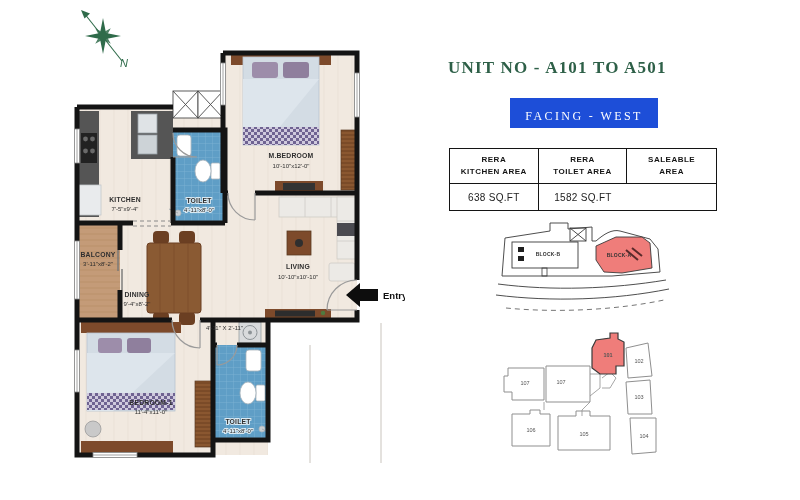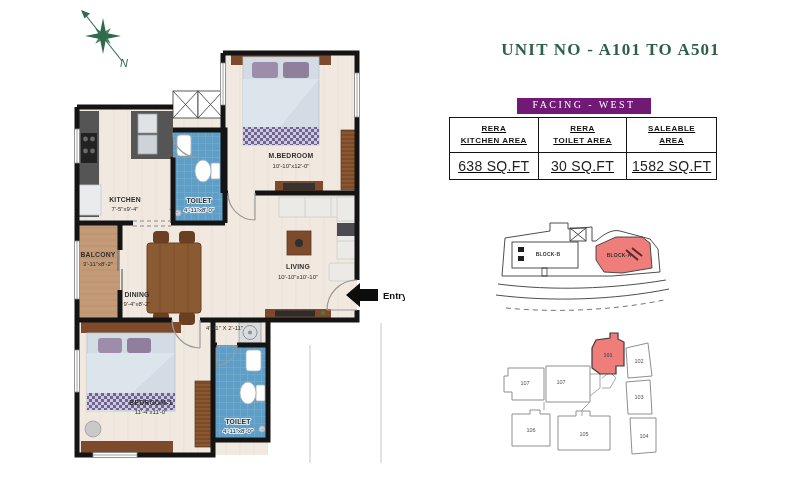--- a/index.html
+++ b/index.html
@@ -1,32 +1,32 @@
 <!DOCTYPE html>
 <html><head>
 <meta charset="utf-8">
 <style>
   html,body{margin:0;padding:0;background:#fff;}
   #canvas{position:relative;width:800px;height:500px;background:#ffffff;overflow:hidden;
           font-family:"Liberation Sans",sans-serif;}
   .abs{position:absolute;}
   
-  #unit-title{left:448px;top:40px;width:272px;text-align:right;
+  #unit-title{left:448px;top:58px;width:272px;text-align:left;
     font-family:"Liberation Serif",serif;font-weight:700;font-size:17px;
     letter-spacing:1.2px;color:#2e6048;}
   #badge-wrap{left:448px;top:98px;width:272px;display:flex;justify-content:center;}
-  #facing-badge{background:#701a75;color:#ffffff;font-family:"Liberation Serif",serif;
-    font-size:10px;letter-spacing:2.4px;padding:1px 15px 4px 15px;}
-  #area-table{left:449px;top:117px;width:266px;border:1.6px solid #141414;background:#fff;
-    display:grid;grid-template-columns:1fr 1fr 1fr;text-decoration:underline;}
+  #facing-badge{background:#1d4ed8;color:#ffffff;font-family:"Liberation Serif",serif;
+    font-size:12px;letter-spacing:2.4px;padding:11px 15px 4px 15px;}
+  #area-table{left:449px;top:148px;width:266px;border:1.6px solid #141414;background:#fff;
+    display:grid;grid-template-columns:1fr 1fr 1fr;}
   .th{border-bottom:1.3px solid #141414;height:34px;display:flex;flex-direction:column;
       justify-content:center;align-items:center;font-size:8px;font-weight:700;
       letter-spacing:.5px;color:#141414;line-height:1.55;text-align:center;}
   .td{height:26px;display:flex;justify-content:center;align-items:center;
-      font-size:14px;letter-spacing:.3px;color:#222;}
+      font-size:10px;letter-spacing:.3px;color:#222;}
   .bR{border-right:1.3px solid #141414;}
   text{font-family:"Liberation Sans",sans-serif;}
   .rname{font-size:6.8px;font-weight:700;fill:#2e2e2e;letter-spacing:.2px;}
   .rdim{font-size:6px;fill:#2e2e2e;}
   .glow{paint-order:stroke;stroke:#d9e9f2;stroke-width:2px;}
   .kpl{font-size:5.5px;fill:#555;}
   .sml{font-size:5px;font-weight:700;fill:#333;letter-spacing:.2px;}
 </style>
 </head>
 <body>
@@ -238,21 +238,20 @@
     </div>
     <div class="th bR">
       <span>RERA</span>
       <span>TOILET AREA</span>
     </div>
     <div class="th">
       <span>SALEABLE</span>
       <span>AREA</span>
     </div>
     <div class="td bR">638 SQ.FT</div>
-    <div class="td bR">30 SQ.FT</div>
     <div class="td">1582 SQ.FT</div>
   </div>
 
   <svg class="abs" style="left:492px;top:216px;" width="180" height="104" viewBox="0 0 180 104">
     <g fill="none" stroke="#3a3a3a" stroke-width="0.9">
       <path d="M10,60 L13,22 L58,15 L58,7 L76,7 L76,13 L100,11 L100,25 L104,25 C112,18 120,13 128,15 L158,23 L166,33 L168,56 L120,60 Z"></path>
       <path d="M6,68 C60,75 120,73 174,64"></path>
       <path d="M4,79 C60,86 122,84 177,73"></path>
       <path d="M14,92 C66,97 124,94 172,84" stroke-dasharray="5,4" stroke-width="0.7"></path>
       <rect x="78" y="12" width="16" height="13"></rect>

